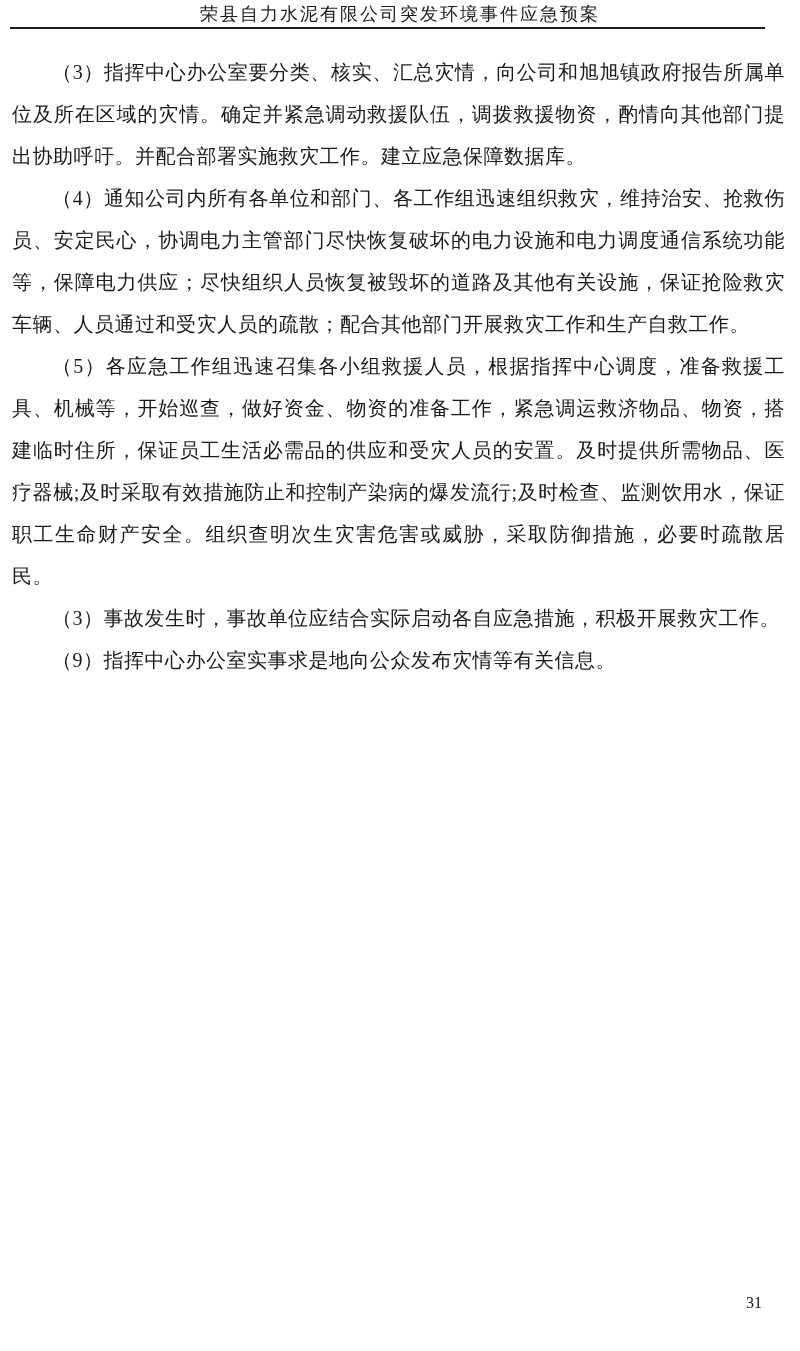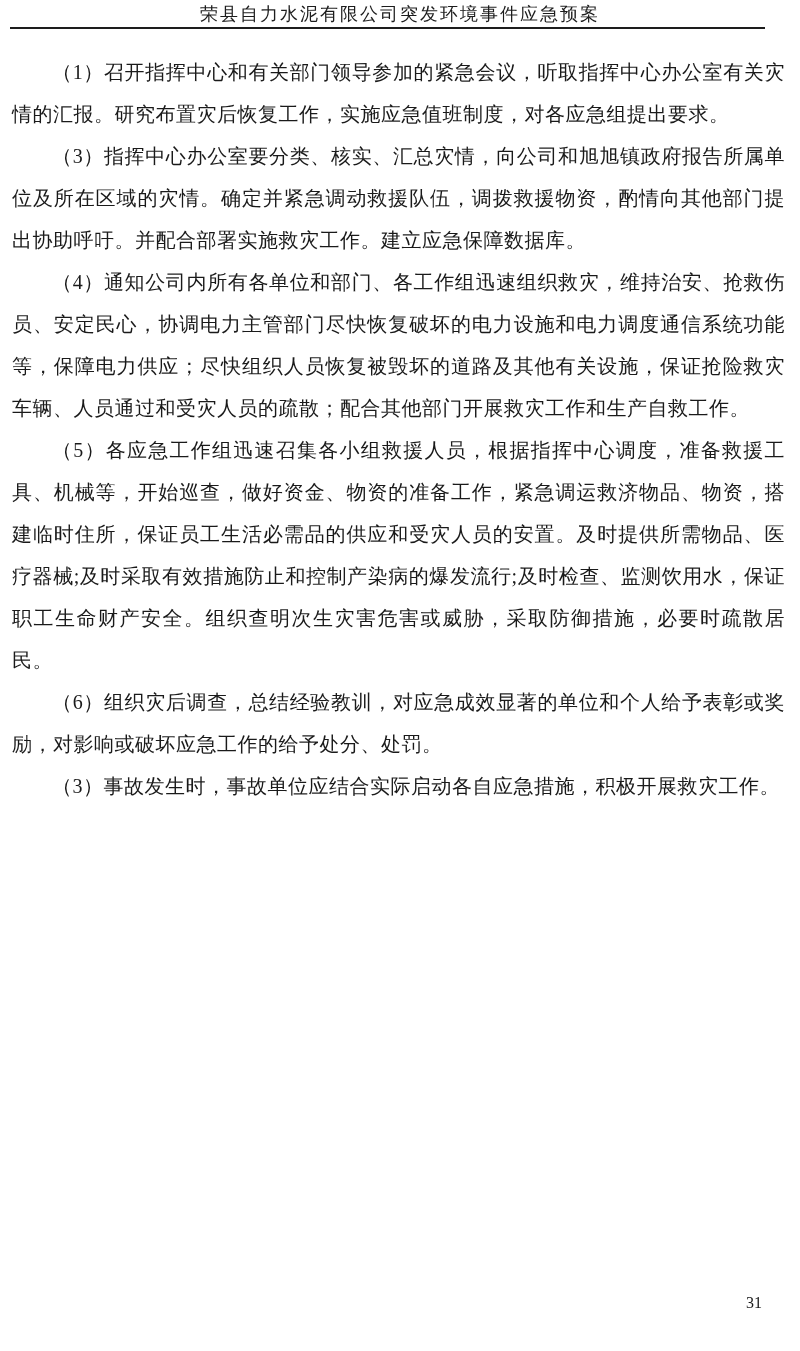--- a/index.html
+++ b/index.html
@@ -64,25 +64,24 @@
 <body>
 
 <div class="page">
 
   <div class="header">
     <div class="header-title">荣县自力水泥有限公司突发环境事件应急预案</div>
     <div class="header-rule"></div>
   </div>
 
   <div class="doc-body">
-    <p>（1）召开指挥中心和有关部门领导参加的紧急会议，听取指挥中心办公室有关灾情的汇报。研究布置灾后恢复工作，实施应急值班制度，对各应急组提出要求。</p>
     <p>（3）指挥中心办公室要分类、核实、汇总灾情，向公司和旭旭镇政府报告所属单位及所在区域的灾情。确定并紧急调动救援队伍，调拨救援物资，酌情向其他部门提出协助呼吁。并配合部署实施救灾工作。建立应急保障数据库。</p>
     <p>（4）通知公司内所有各单位和部门、各工作组迅速组织救灾，维持治安、抢救伤员、安定民心，协调电力主管部门尽快恢复破坏的电力设施和电力调度通信系统功能等，保障电力供应；尽快组织人员恢复被毁坏的道路及其他有关设施，保证抢险救灾车辆、人员通过和受灾人员的疏散；配合其他部门开展救灾工作和生产自救工作。</p>
     <p>（5）各应急工作组迅速召集各小组救援人员，根据指挥中心调度，准备救援工具、机械等，开始巡查，做好资金、物资的准备工作，紧急调运救济物品、物资，搭建临时住所，保证员工生活必需品的供应和受灾人员的安置。及时提供所需物品、医疗器械;及时采取有效措施防止和控制产染病的爆发流行;及时检查、监测饮用水，保证职工生命财产安全。组织查明次生灾害危害或威胁，采取防御措施，必要时疏散居民。</p>
-    <p>（6）组织灾后调查，总结经验教训，对应急成效显著的单位和个人给予表彰或奖励，对影响或破坏应急工作的给予处分、处罚。</p>
     <p>（3）事故发生时，事故单位应结合实际启动各自应急措施，积极开展救灾工作。</p>
+    <p>（9）指挥中心办公室实事求是地向公众发布灾情等有关信息。</p>
   </div>
 
   <div class="footer">
     <span class="page-number">31</span>
   </div>
 
 </div>
 
 </body></html>

